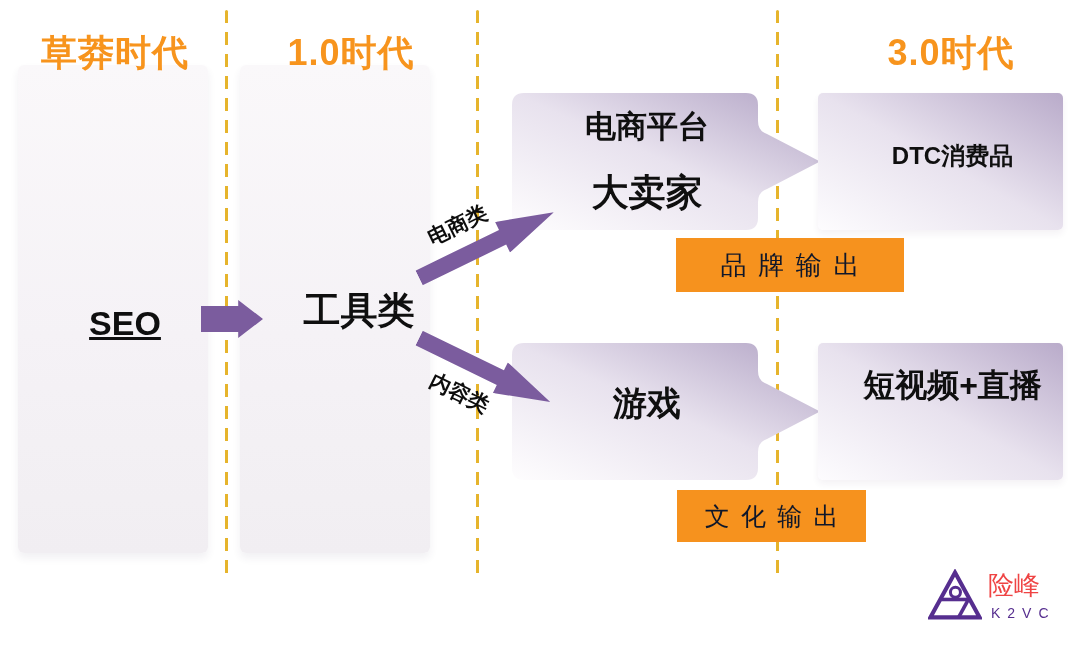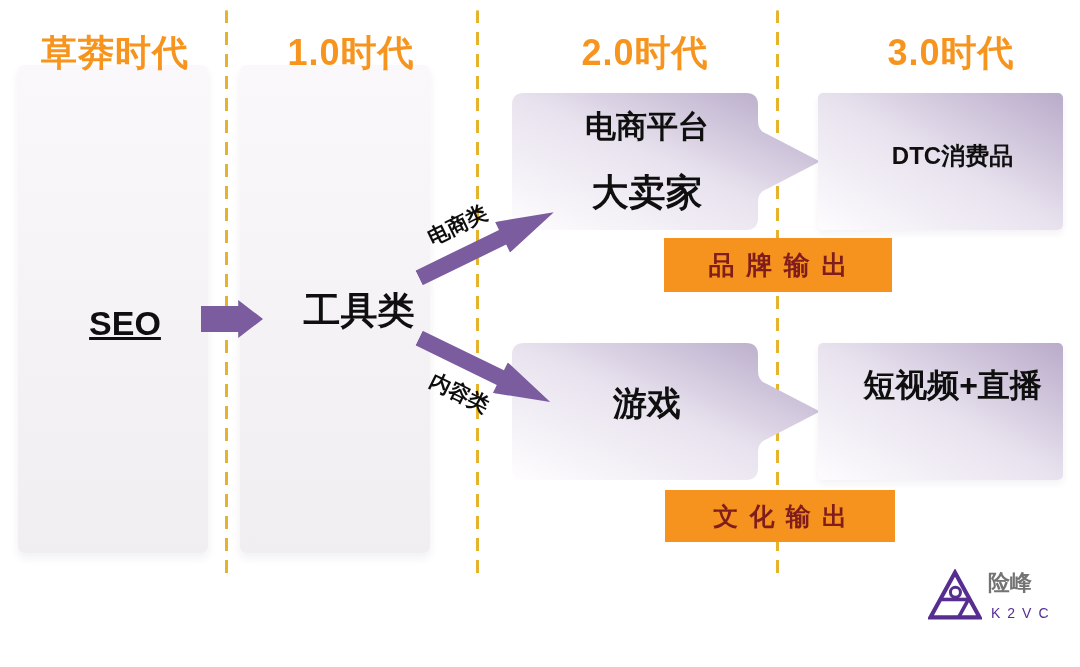--- a/index.html
+++ b/index.html
@@ -44,42 +44,42 @@
     position:absolute;background:#7B5C9E;z-index:6;
     clip-path:polygon(0 26%,62% 26%,62% 0,100% 50%,62% 100%,62% 74%,0 74%);
     transform-origin:0 50%;
   }
   .branch-label{
     position:absolute;z-index:7;width:84px;height:30px;text-align:center;
     font-size:21px;font-weight:800;color:#0d0d0d;
   }
   
   .badge{
-    position:absolute;z-index:8;background:#F6921E;color:#7f1d1d;
+    position:absolute;z-index:8;background:#F6921E;color:#0f172a;
     display:flex;align-items:center;justify-content:center;
-    font-weight:700;
+    font-weight:400;
+    margin-left:12px;
   }
   .badge span{letter-spacing:0.45em;margin-right:-0.45em;}
   
   .logo-icon{position:absolute;z-index:4;}
-  .logo-name{position:absolute;z-index:4;font-size:22px;font-weight:700;color:#737373;}
+  .logo-name{position:absolute;z-index:4;font-size:26px;font-weight:400;color:#ef4444;}
   .logo-sub{position:absolute;z-index:4;font-size:14px;font-weight:400;color:#562E8F;letter-spacing:7px;}
 </style>
 </head>
 <body>
 
 <div id="canvas">
 
   <div class="dash-line" style="left:225px"></div>
   <div class="dash-line" style="left:476px"></div>
   <div class="dash-line" style="left:776px"></div>
 
   <div class="era-header" style="left:15px">草莽时代</div>
   <div class="era-header" style="left:251px">1.0时代</div>
-  <div class="era-header" style="left:545px">2.0时代</div>
   <div class="era-header" style="left:851px">3.0时代</div>
 
   <div class="era-panel" style="left:18px"></div>
   <div class="era-panel" style="left:240px"></div>
 
   <div class="node-label" style="left:23px;top:305px;width:180px;font-size:34px;text-decoration:underline;">SEO</div>
 
   <div class="block-arrow" style="left:201px;top:300px;width:62px;height:38px;"></div>
 
   <div class="node-label" style="left:252px;top:291px;width:190px;font-size:37px;">工具类</div>
@@ -117,21 +117,21 @@
 
   <div class="grad-box" style="left:818px;top:93px"></div>
   <div class="node-label" style="left:820px;top:143px;width:241px;font-size:24px;">DTC消费品</div>
 
   <div class="grad-box" style="left:818px;top:343px"></div>
   <div class="node-label" style="left:820px;top:368px;width:241px;font-size:32px;">短视频+直播</div>
 
   <div class="badge" style="left:664px;top:238px;width:228px;height:54px;font-size:26px;">
     <span>品牌输出</span>
   </div>
-  <div class="badge" style="left:665px;top:490px;width:230px;height:52px;font-size:25px;">
+  <div class="badge" style="left:665px;top:490px;width:189px;height:52px;font-size:25px;">
     <span>文化输出</span>
   </div>
 
   <svg class="logo-icon" style="left:928px;top:569px" width="54" height="52" viewBox="0 0 60 58">
     <g fill="none" stroke="#562E8F">
       <path d="M30,4 L57.5,54 L2.5,54 Z" stroke-width="4.6"></path>
       <circle cx="30.5" cy="26" r="5.6" stroke-width="3.4"></circle>
       <path d="M14.5,34 H45" stroke-width="4"></path>
       <path d="M45,34 L34,54" stroke-width="4"></path>
     </g>

